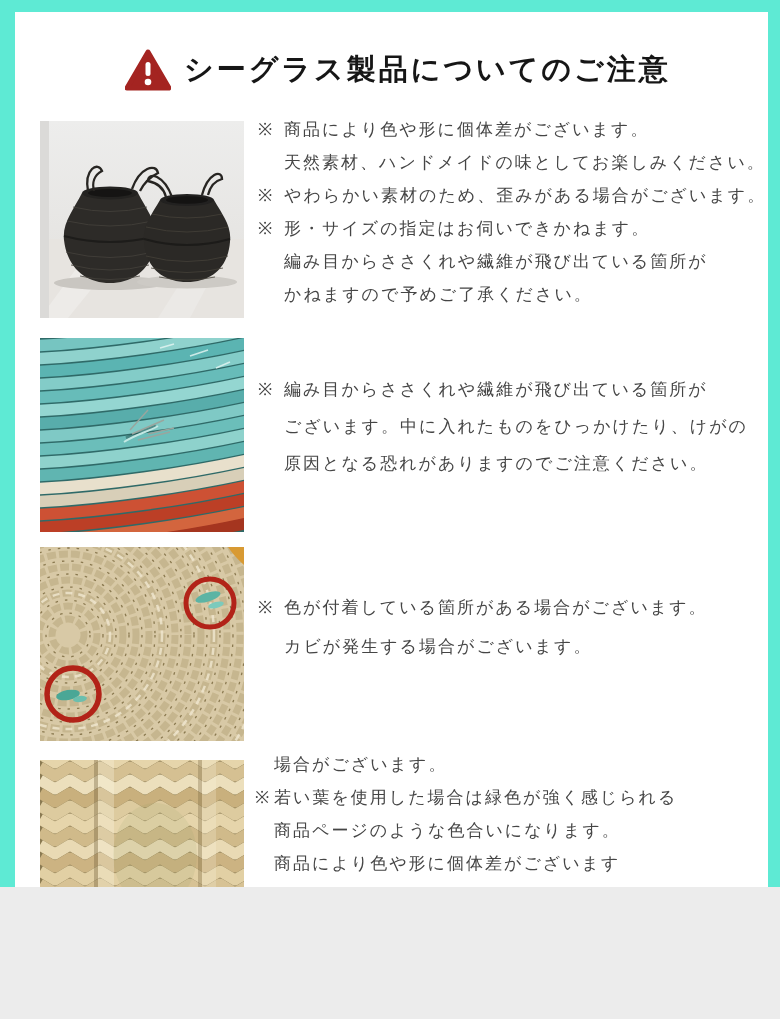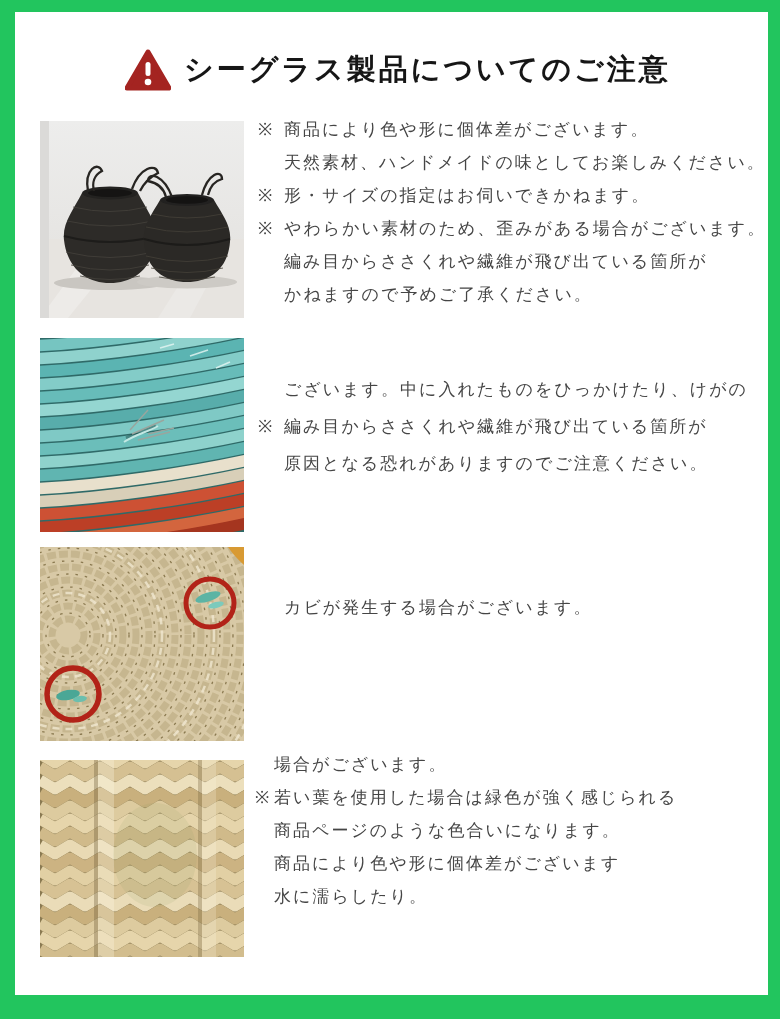--- a/index.html
+++ b/index.html
@@ -1,16 +1,16 @@
 <!DOCTYPE html>
 <html><head>
 <meta charset="utf-8">
 <style>
   html,body{margin:0;padding:0;background:#ececec;}
-  .page{position:relative;width:780px;height:1019px;background:#22c55e;
+  .page{position:relative;width:780px;height:887px;background:#5eead4;
         font-family:"Liberation Sans",sans-serif;overflow:hidden;text-decoration:underline;}
   .card{position:absolute;left:15px;top:12px;width:753px;height:983px;background:#ffffff;}
   .hdr{position:absolute;left:125px;top:49px;display:flex;align-items:center;gap:13px;}
   .warn{width:46px;height:42px;display:block;}
   .title{margin:0;font-size:29px;font-weight:700;letter-spacing:3px;color:#161616;white-space:nowrap;}
   .img{position:absolute;left:40px;width:204px;overflow:hidden;background:#e5e0d5;}
   .img svg{display:block;width:100%;height:100%;}
   .img1{top:121px;height:197px;}
   .img2{top:338px;height:194px;}
   .img3{top:547px;height:194px;}
@@ -221,33 +221,34 @@
       <rect x="54" width="4" height="197" fill="#6d5d39" opacity="0.35"></rect>
       <rect x="58" width="16" height="197" fill="#fffbe8" opacity="0.28"></rect>
       <rect x="158" width="4" height="197" fill="#6d5d39" opacity="0.3"></rect>
       <rect x="162" width="14" height="197" fill="#fffbe8" opacity="0.22"></rect>
     </svg>
   </figure>
 
   <div class="txt t1">
     <div class="line"><span class="mk">※</span><span class="tx">商品により色や形に個体差がございます。</span></div>
     <div class="line"><span class="mk"></span><span class="tx">天然素材、ハンドメイドの味としてお楽しみください。</span></div>
+    <div class="line"><span class="mk">※</span><span class="tx">やわらかい素材のため、歪みがある場合がございます。</span></div>
     <div class="line"><span class="mk">※</span><span class="tx">形・サイズの指定はお伺いできかねます。</span></div>
-    <div class="line"><span class="mk">※</span><span class="tx">やわらかい素材のため、歪みがある場合がございます。</span></div>
     <div class="line"><span class="mk"></span><span class="tx">編み目からささくれや繊維が飛び出ている箇所が</span></div>
     <div class="line"><span class="mk"></span><span class="tx">かねますので予めご了承ください。</span></div>
   </div>
 
   <div class="txt t2">
+    <div class="line"><span class="mk">※</span><span class="tx">編み目からささくれや繊維が飛び出ている箇所が</span></div>
     <div class="line"><span class="mk"></span><span class="tx">ございます。中に入れたものをひっかけたり、けがの</span></div>
-    <div class="line"><span class="mk">※</span><span class="tx">編み目からささくれや繊維が飛び出ている箇所が</span></div>
     <div class="line"><span class="mk"></span><span class="tx">原因となる恐れがありますのでご注意ください。</span></div>
   </div>
 
   <div class="txt t3">
+    <div class="line"><span class="mk">※</span><span class="tx">色が付着している箇所がある場合がございます。</span></div>
     <div class="line"><span class="mk"></span><span class="tx">カビが発生する場合がございます。</span></div>
   </div>
 
   <div class="txt t4">
     <div class="line"><span class="mk"></span><span class="tx">場合がございます。</span></div>
     <div class="line"><span class="mk">※</span><span class="tx">若い葉を使用した場合は緑色が強く感じられる</span></div>
     <div class="line"><span class="mk"></span><span class="tx">商品ページのような色合いになります。</span></div>
     <div class="line"><span class="mk"></span><span class="tx">商品により色や形に個体差がございます</span></div>
     <div class="line"><span class="mk"></span><span class="tx">水に濡らしたり。</span></div>
   </div>

